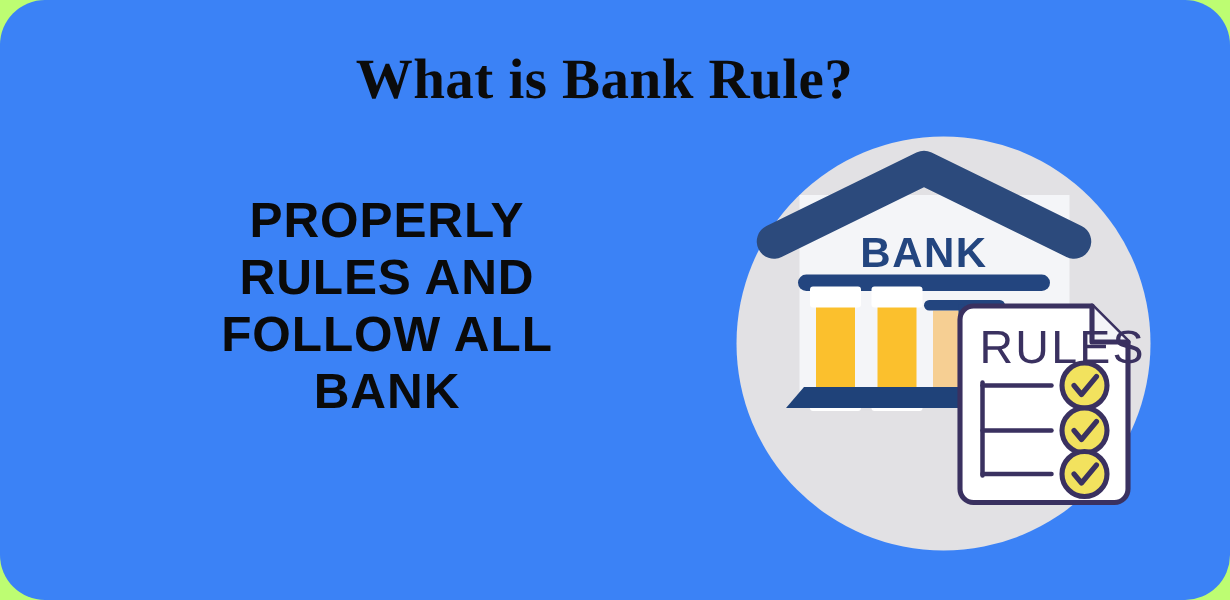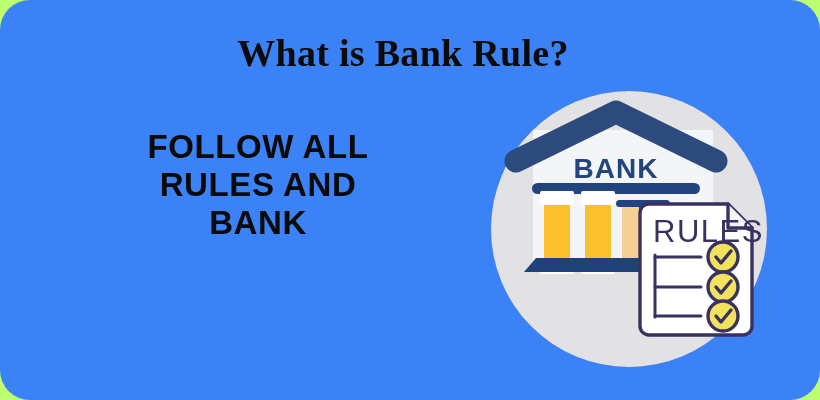--- a/index.html
+++ b/index.html
@@ -74,22 +74,23 @@
   }
 </style>
 </head>
 <body>
 
 <div id="poster">
 
   <div id="title">What is Bank Rule?</div>
 
   <div id="headline">
+    <span class="hl-line">PROPERLY</span>
+    <span class="hl-line">RULES AND</span>
     <span class="hl-line">FOLLOW ALL</span>
-    <span class="hl-line">RULES AND</span>
     <span class="hl-line">BANK</span>
   </div>
 
   <div id="illustration">
     <svg viewBox="0 0 310 315" xmlns="http://www.w3.org/2000/svg">
 
       <circle cx="149" cy="159" r="138" fill="#e2e1e4"></circle>
 
       <g>
 

